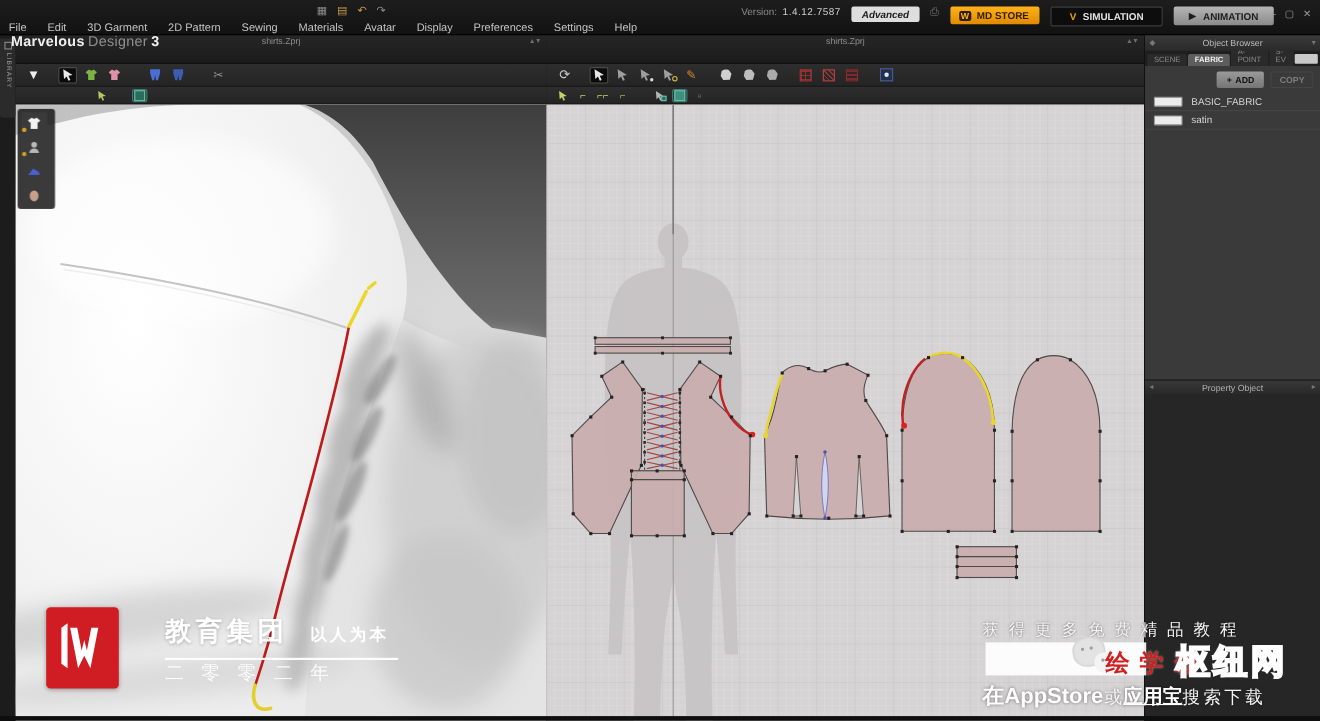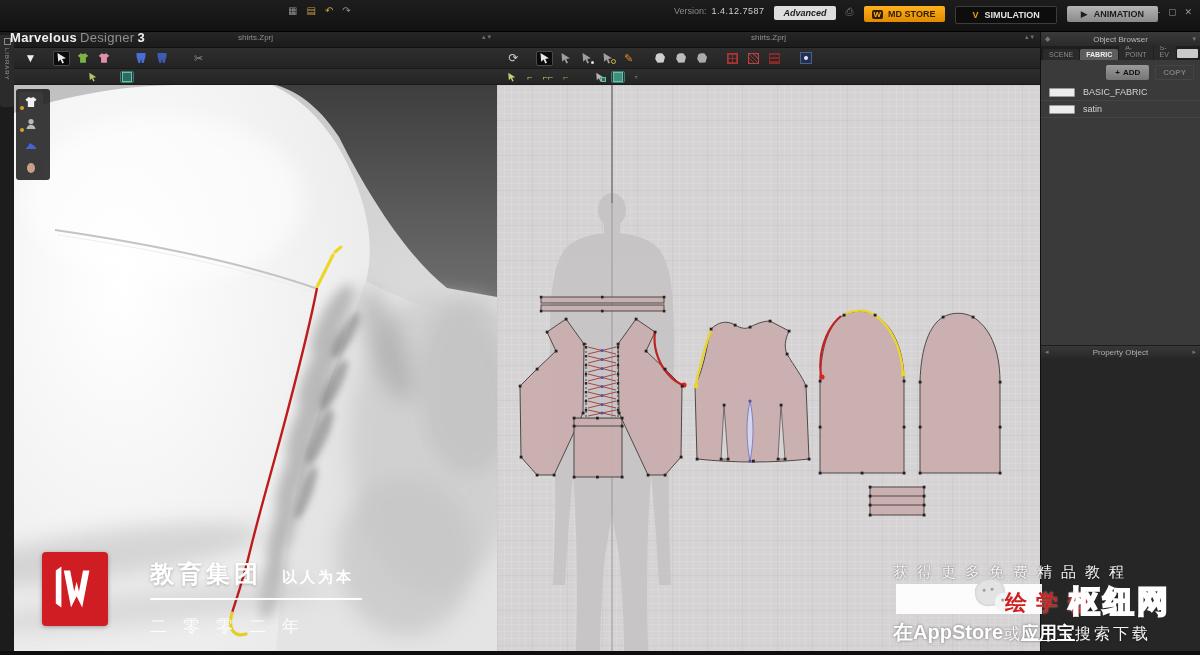--- a/index.html
+++ b/index.html
@@ -30,21 +30,21 @@
   .winctl { position:absolute; right:8px; top:7px; display:flex; gap:8px; font-size:9px; color:#9a9a9a; }
 
   
   .libstrip { position:absolute; left:0; top:32px; width:14px; height:623px; background:#1c1c1c; z-index:5; }
   .libtab { position:absolute; left:0; top:3px; width:14px; height:72px; background:#2b2b2b; border-radius:0 0 3px 3px; display:flex; flex-direction:column; align-items:center; padding-top:3px; gap:3px; }
   .libtab .sq { width:7px; height:7px; border:1px solid #8a8a8a; }
   .libtab .vtxt { writing-mode:vertical-rl; font-size:6px; letter-spacing:1px; color:#9a9a9a; }
 
   
   .panel { position:absolute; top:32px; }
-  .tabbar { height:16px; background:linear-gradient(#262626,#1b1b1b); border-bottom:1px solid #111; position:relative; }
+  .tabbar { height:26px; background:linear-gradient(#262626,#1b1b1b); border-bottom:1px solid #111; position:relative; }
   .tabbar .ttl { position:absolute; left:0; right:0; top:1px; text-align:center; font-size:8px; color:#8e8e8e; }
   .tabbar .tr { position:absolute; right:4px; top:1px; font-size:7px; color:#6f6f6f; letter-spacing:2px; }
   .toolrow { background:linear-gradient(#2e2e2e,#242424); border-bottom:1px solid #1a1a1a; display:flex; align-items:center; padding-left:8px; gap:4px; }
   .toolrow1 { height:21px; }
   .toolrow2 { height:16px; }
   .tbtn { min-width:17px; height:15px; display:flex; align-items:center; justify-content:center; border-radius:2px; font-size:11px; color:#b5b5b5; position:relative; }
   .tbtn.small { min-width:14px; height:12px; font-size:9px; }
   .tbtn.active { background:#0b0b0b; border:1px solid #4a4a4a; }
   .tbtn.activeteal { background:#223c38; border:1px solid #3f7a6e; }
   .tico { width:12px; height:12px; display:block; }
@@ -93,21 +93,21 @@
 
   .bottomstrip { position:absolute; left:0; top:651px; width:1200px; height:4px; background:#0e0e0e; z-index:20; }
 
   
   .wm { position:absolute; z-index:60; }
   .logoW { position:absolute; left:42px; top:552px; width:66px; height:74px; background:#d01d24; border-radius:4px; display:flex; align-items:center; justify-content:center; box-shadow:0 1px 4px rgba(0,0,0,.3); }
   .wmL { left:150px; top:558px; color:#fff; }
   .wmL .big { font-size:24px; letter-spacing:4px; font-weight:bold; text-shadow:0 1px 3px rgba(0,0,0,.25); }
   .wmL .slogan { font-size:15px; letter-spacing:3px; margin-left:20px; font-weight:bold; }
   .wmL .rule { width:212px; height:2px; background:rgba(255,255,255,.95); margin-top:8px; }
-  .wmL .year { margin-top:15px; font-size:17px; letter-spacing:16px; color:rgba(255,255,255,.9); }
+  .wmL .year { margin-top:0; font-size:17px; letter-spacing:16px; color:rgba(255,255,255,.9); }
   .wmR { left:893px; top:563px; width:300px; height:88px; color:#fff; }
   .wmR .l1 { font-size:15px; letter-spacing:9px; color:#f5f5f5; text-shadow:0 0 2px rgba(0,0,0,.55); white-space:nowrap; }
   .wmR .bar { position:absolute; left:3px; top:21px; width:146px; height:30px; background:rgba(255,255,255,.92); }
   .wmR .bubbles { position:absolute; left:82px; top:14px; width:50px; height:42px; }
   .bub1 { position:absolute; left:0; top:2px; width:30px; height:27px; background:#e3e3e3; border-radius:45%; box-shadow:inset 0 0 3px rgba(0,0,0,.15); transform:rotate(-8deg); }
   .bub1 i, .bub2 i { position:absolute; width:3px; height:3px; background:#9f9f9f; border-radius:50%; top:9px; }
   .bub1 i.e1 { left:8px; } .bub1 i.e2 { left:16px; }
   .bub2 { position:absolute; left:20px; top:16px; width:22px; height:19px; background:#f4f4f4; border-radius:45%; transform:rotate(6deg); }
   .bub2 i { top:6px; width:2.5px; height:2.5px; } .bub2 i.e1 { left:6px; } .bub2 i.e2 { left:12px; }
   .wmR .red3 { position:absolute; left:112px; top:25px; font-size:22px; font-weight:bold; color:#cf1f1f; letter-spacing:9px; text-shadow:0 0 2px rgba(255,255,255,.6); white-space:nowrap; }
@@ -152,20 +152,33 @@
 
   <div class="topbar">
     <div class="brand">
       <span class="b1">Marvelous</span><span class="b2">Designer</span><span class="b3">3</span>
     </div>
     <div class="quickicons">
       <span>▦</span>
       <span class="gold">▤</span>
       <span class="gold">↶</span>
       <span>↷</span>
+    </div>
+    <div class="menus">
+      <span>File</span>
+      <span>Edit</span>
+      <span>3D Garment</span>
+      <span>2D Pattern</span>
+      <span>Sewing</span>
+      <span>Materials</span>
+      <span>Avatar</span>
+      <span>Display</span>
+      <span>Preferences</span>
+      <span>Settings</span>
+      <span>Help</span>
     </div>
     <div class="topright">
       <span class="version"><span>Version:</span><b>1.4.12.7587</b></span>
       <span class="badge-adv">Advanced</span>
       <span class="mini-ico">⎙</span>
       <span class="btn-store">
           <span class="w">W</span>
           <span>MD STORE</span>
         </span>
       <span class="btn-sim">

